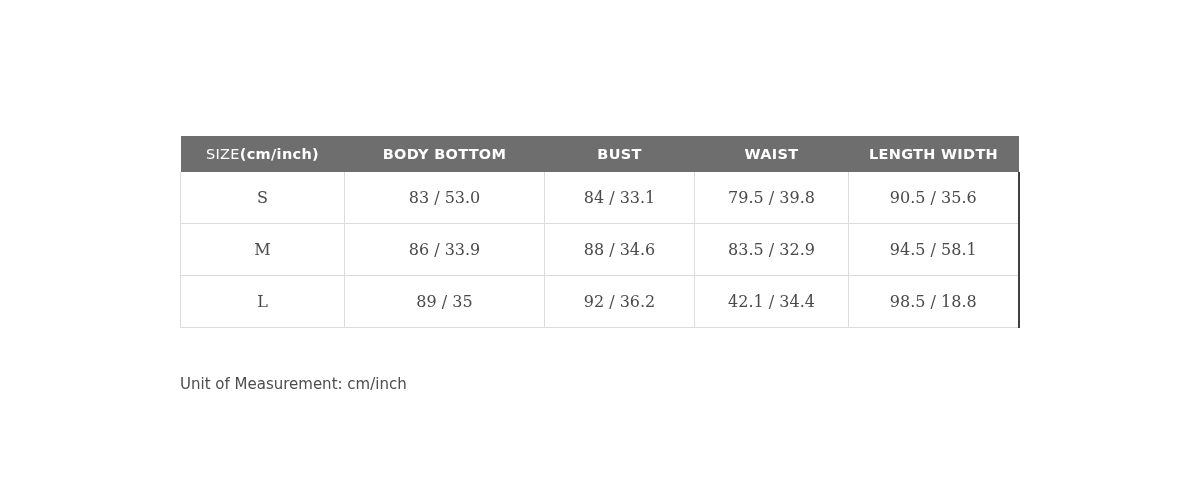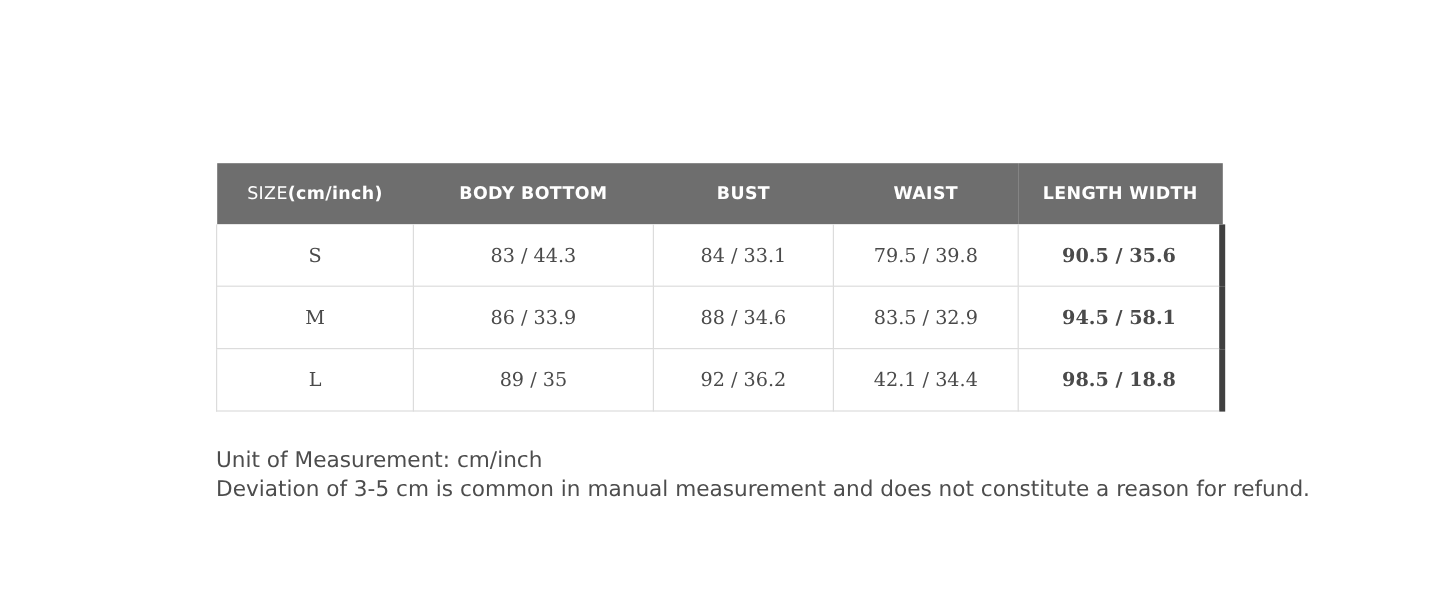--- a/index.html
+++ b/index.html
@@ -37,21 +37,21 @@
     border-collapse: collapse;
     table-layout: fixed;
   }
   .size-table thead th {
     background: #6e6e6e;
     color: #ffffff;
     font-family: "DejaVu Sans", sans-serif;
     font-size: 14.5px;
     font-weight: 600;
     letter-spacing: 0.3px;
-    height: 51px;
+    height: 36px;
     vertical-align: middle;
     text-align: center;
     border: none;
     padding: 0;
   }
   .size-table thead th .hdr-light {
     font-weight: 400;
   }
   .size-table tbody td {
     font-family: "DejaVu Serif", serif;
@@ -63,35 +63,34 @@
     border-bottom: 1px solid #dcdcdc;
     border-left: 1px solid #dcdcdc;
     border-right: 1px solid #dcdcdc;
     padding: 0;
     background: #ffffff;
   }
   .size-table tbody tr td:first-child {
     border-left: 1px solid #dcdcdc;
   }
   .size-table tbody tr td:last-child {
-    border-right: 5px solid #404040;
-    font-weight: bold;
+    border-right: 2px solid #404040;
   }
   .col-size { width: 164px; }
   .col-a { width: 200px; }
   .col-b { width: 150px; }
   .col-c { width: 154px; }
   .col-d { width: 170px; }
 
   .notes {
     position: absolute;
     left: 180px;
     top: 372px;
     font-family: "DejaVu Sans", sans-serif;
-    font-size: 18px;
+    font-size: 15px;
     color: #4d4d4d;
     line-height: 24px;
   }
   .notes div {
     white-space: nowrap;
   }
 </style>
 </head>
 <body>
 
@@ -104,21 +103,21 @@
         <th class="col-size"><span class="hdr-light">SIZE</span><span>(cm/inch)</span></th>
         <th class="col-a">BODY BOTTOM</th>
         <th class="col-b">BUST</th>
         <th class="col-c">WAIST</th>
         <th class="col-d">LENGTH WIDTH</th>
       </tr>
     </thead>
     <tbody>
       <tr>
         <td>S</td>
-        <td>83 / 44.3</td>
+        <td>83 / 53.0</td>
         <td>84 / 33.1</td>
         <td>79.5 / 39.8</td>
         <td>90.5 / 35.6</td>
       </tr>
       <tr>
         <td>M</td>
         <td>86 / 33.9</td>
         <td>88 / 34.6</td>
         <td>83.5 / 32.9</td>
         <td>94.5 / 58.1</td>
@@ -128,16 +127,15 @@
         <td>89 / 35</td>
         <td>92 / 36.2</td>
         <td>42.1 / 34.4</td>
         <td>98.5 / 18.8</td>
       </tr>
     </tbody>
   </table>
 
   <div class="notes">
     <div>Unit of Measurement: cm/inch</div>
-    <div>Deviation of 3-5 cm is common in manual measurement and does not constitute a reason for refund.</div>
   </div>
 
 </div>
 
 </body></html>

